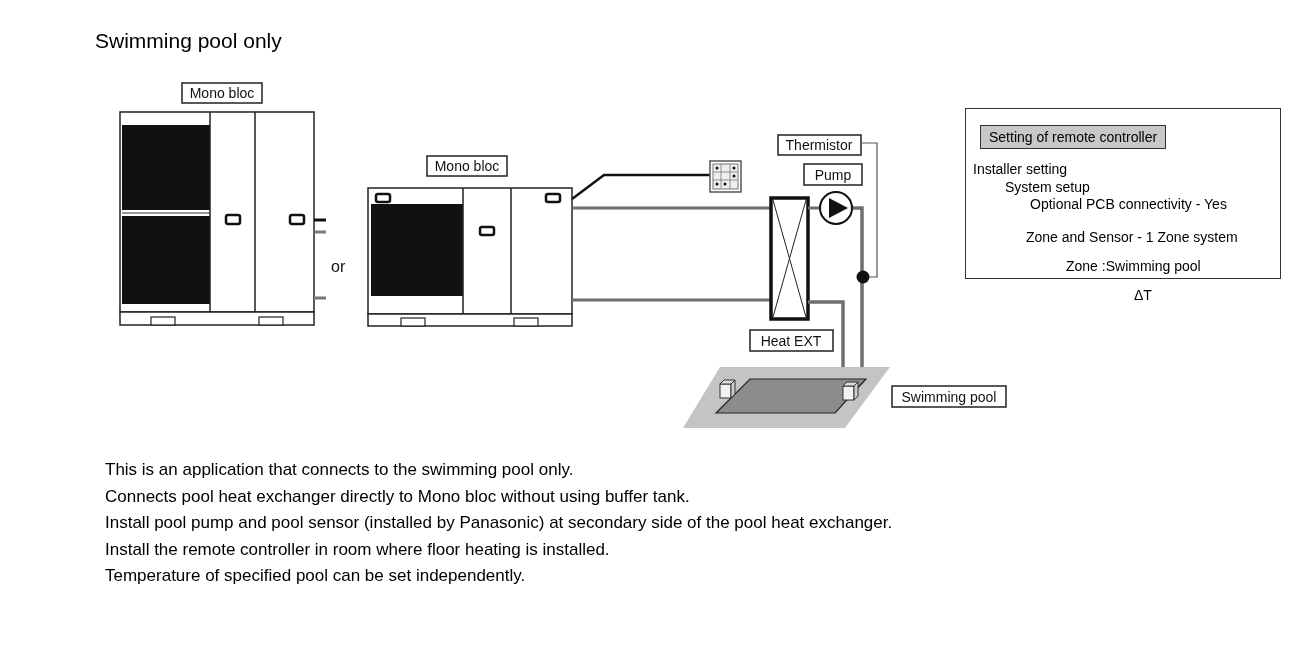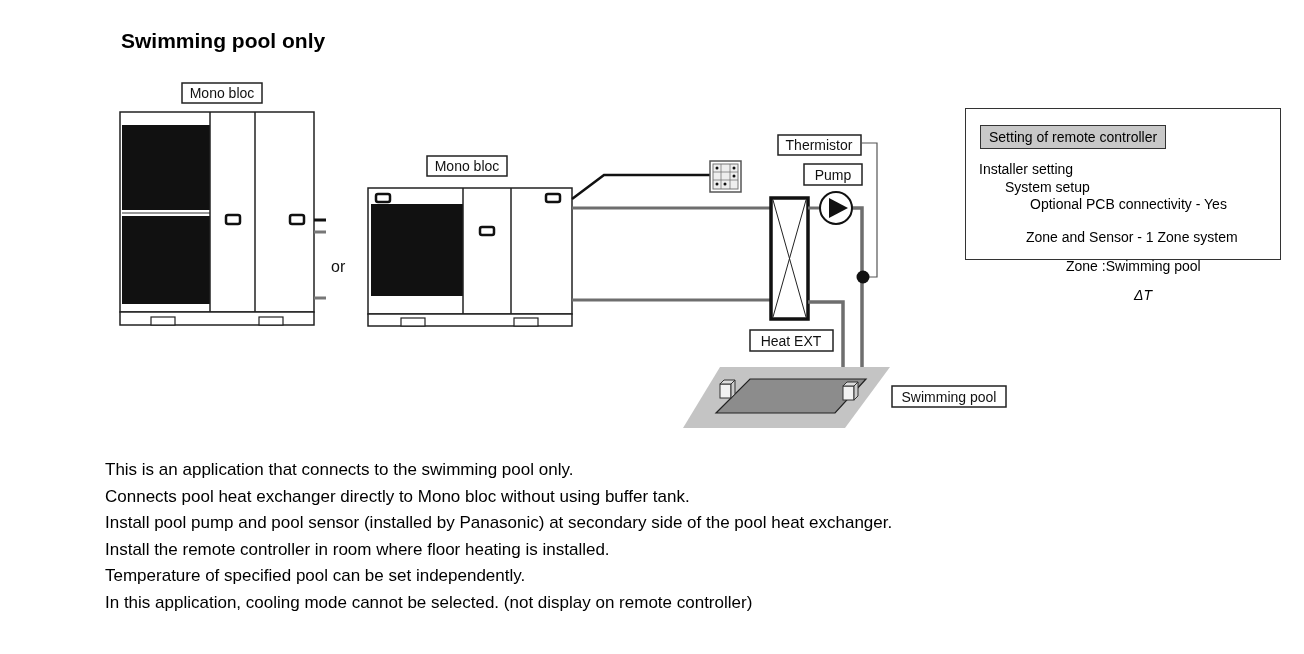--- a/index.html
+++ b/index.html
@@ -1,22 +1,22 @@
 <!DOCTYPE html>
 <html><head>
 <meta charset="utf-8">
 <style>
   html, body { margin: 0; padding: 0; background: #ffffff; }
   body { width: 1304px; height: 654px; position: relative; overflow: hidden;
          font-family: "Liberation Sans", sans-serif; color: #000; }
-  .title { position: absolute; left: 121px; top: 29px; font-size: 21px; font-weight: bold; }
+  .title { position: absolute; left: 95px; top: 29px; font-size: 21px; font-weight: normal; }
   svg.diagram { position: absolute; left: 0; top: 0; }
   svg text { font-family: "Liberation Sans", sans-serif; }
   .lbl { font-size: 14px; fill: #111; }
-  .settings { position: absolute; left: 965px; top: 108px; width: 316px; height: 152px;
+  .settings { position: absolute; left: 965px; top: 108px; width: 316px; height: 171px;
               border: 1.5px solid #333; box-sizing: border-box; }
   .settings .hdr { position: absolute; left: 14px; top: 16px; padding: 3px 8px;
                    background: #c8c8c8; border: 1.5px solid #333; font-size: 14px; }
   .settings .ln { position: absolute; font-size: 14px; white-space: nowrap; }
   .desc { position: absolute; left: 105px; top: 457px; font-size: 17px; line-height: 26.5px; }
   .desc div { white-space: nowrap; }
 </style>
 </head>
 <body>
 
@@ -122,28 +122,27 @@
       <polygon points="843,386 847,382 858,382 854,386" fill="#ddd" stroke="#333" stroke-width="1"></polygon>
       <polygon points="854,386 858,382 858,396 854,400" fill="#ccc" stroke="#333" stroke-width="1"></polygon>
     </g>
   </g>
   <rect x="892" y="386" width="114" height="21" fill="#fff" stroke="#222" stroke-width="1.5"></rect>
   <text x="949" y="402" text-anchor="middle" class="lbl">Swimming pool</text>
 </svg>
 
 <div class="settings">
   <div class="hdr">Setting of remote controller</div>
-  <div class="ln" style="left:13px; top:52px;">Installer setting</div>
+  <div class="ln" style="left:7px; top:52px;">Installer setting</div>
   <div class="ln" style="left:39px; top:70px;">System setup</div>
   <div class="ln" style="left:64px; top:87px;">Optional PCB connectivity - Yes</div>
   <div class="ln" style="left:60px; top:120px;">Zone and Sensor - 1 Zone system</div>
   <div class="ln" style="left:100px; top:149px;">Zone :Swimming pool</div>
-  <div class="ln" style="left:168px; top:178px;font-style:italic;">ΔT</div>
+  <div class="ln" style="left:168px; top:178px;">ΔT</div>
 </div>
 
 <div class="desc">
   <div>This is an application that connects to the swimming pool only.</div>
   <div>Connects pool heat exchanger directly to Mono bloc without using buffer tank.</div>
   <div>Install pool pump and pool sensor (installed by Panasonic) at secondary side of the pool heat exchanger.</div>
   <div>Install the remote controller in room where floor heating is installed.</div>
   <div>Temperature of specified pool can be set independently.</div>
-  <div>In this application, cooling mode cannot be selected. (not display on remote controller)</div>
 </div>
 
 </body></html>

